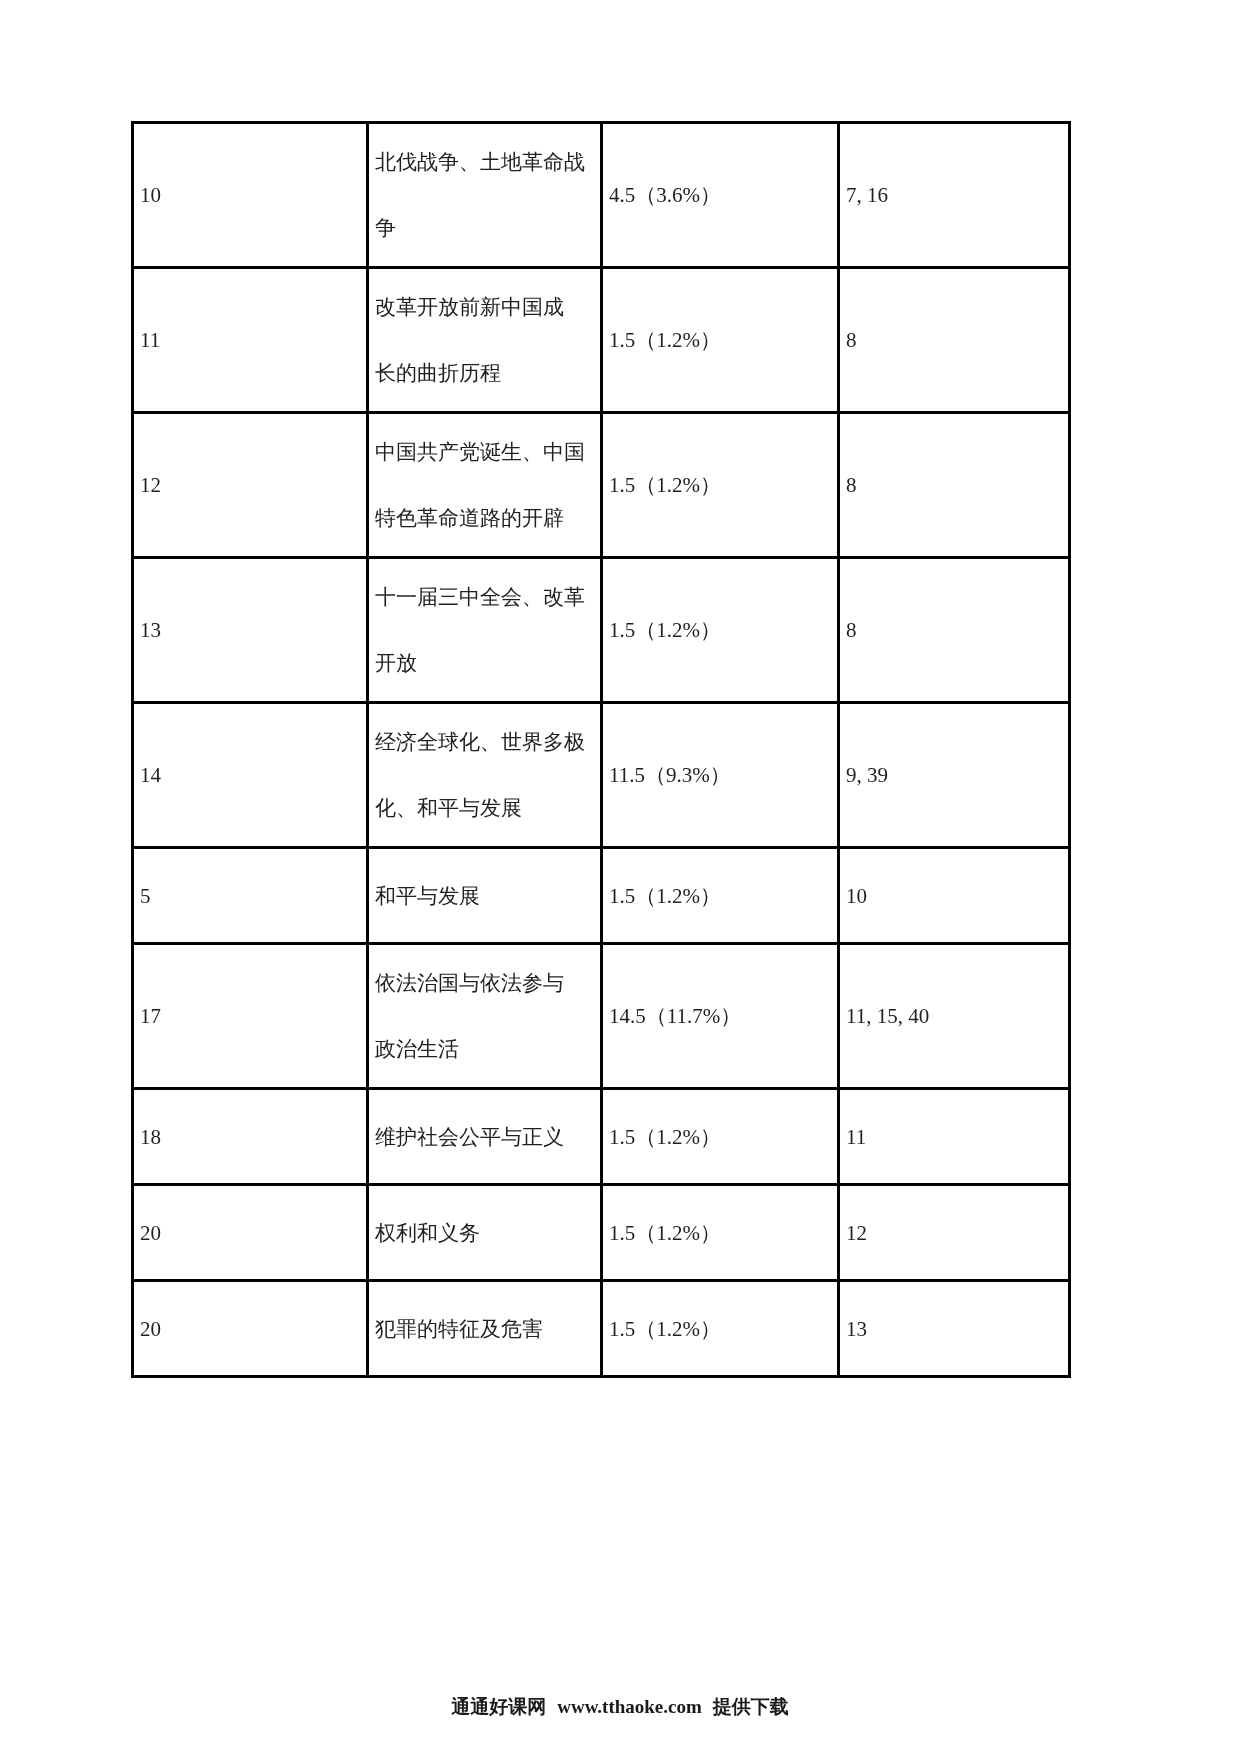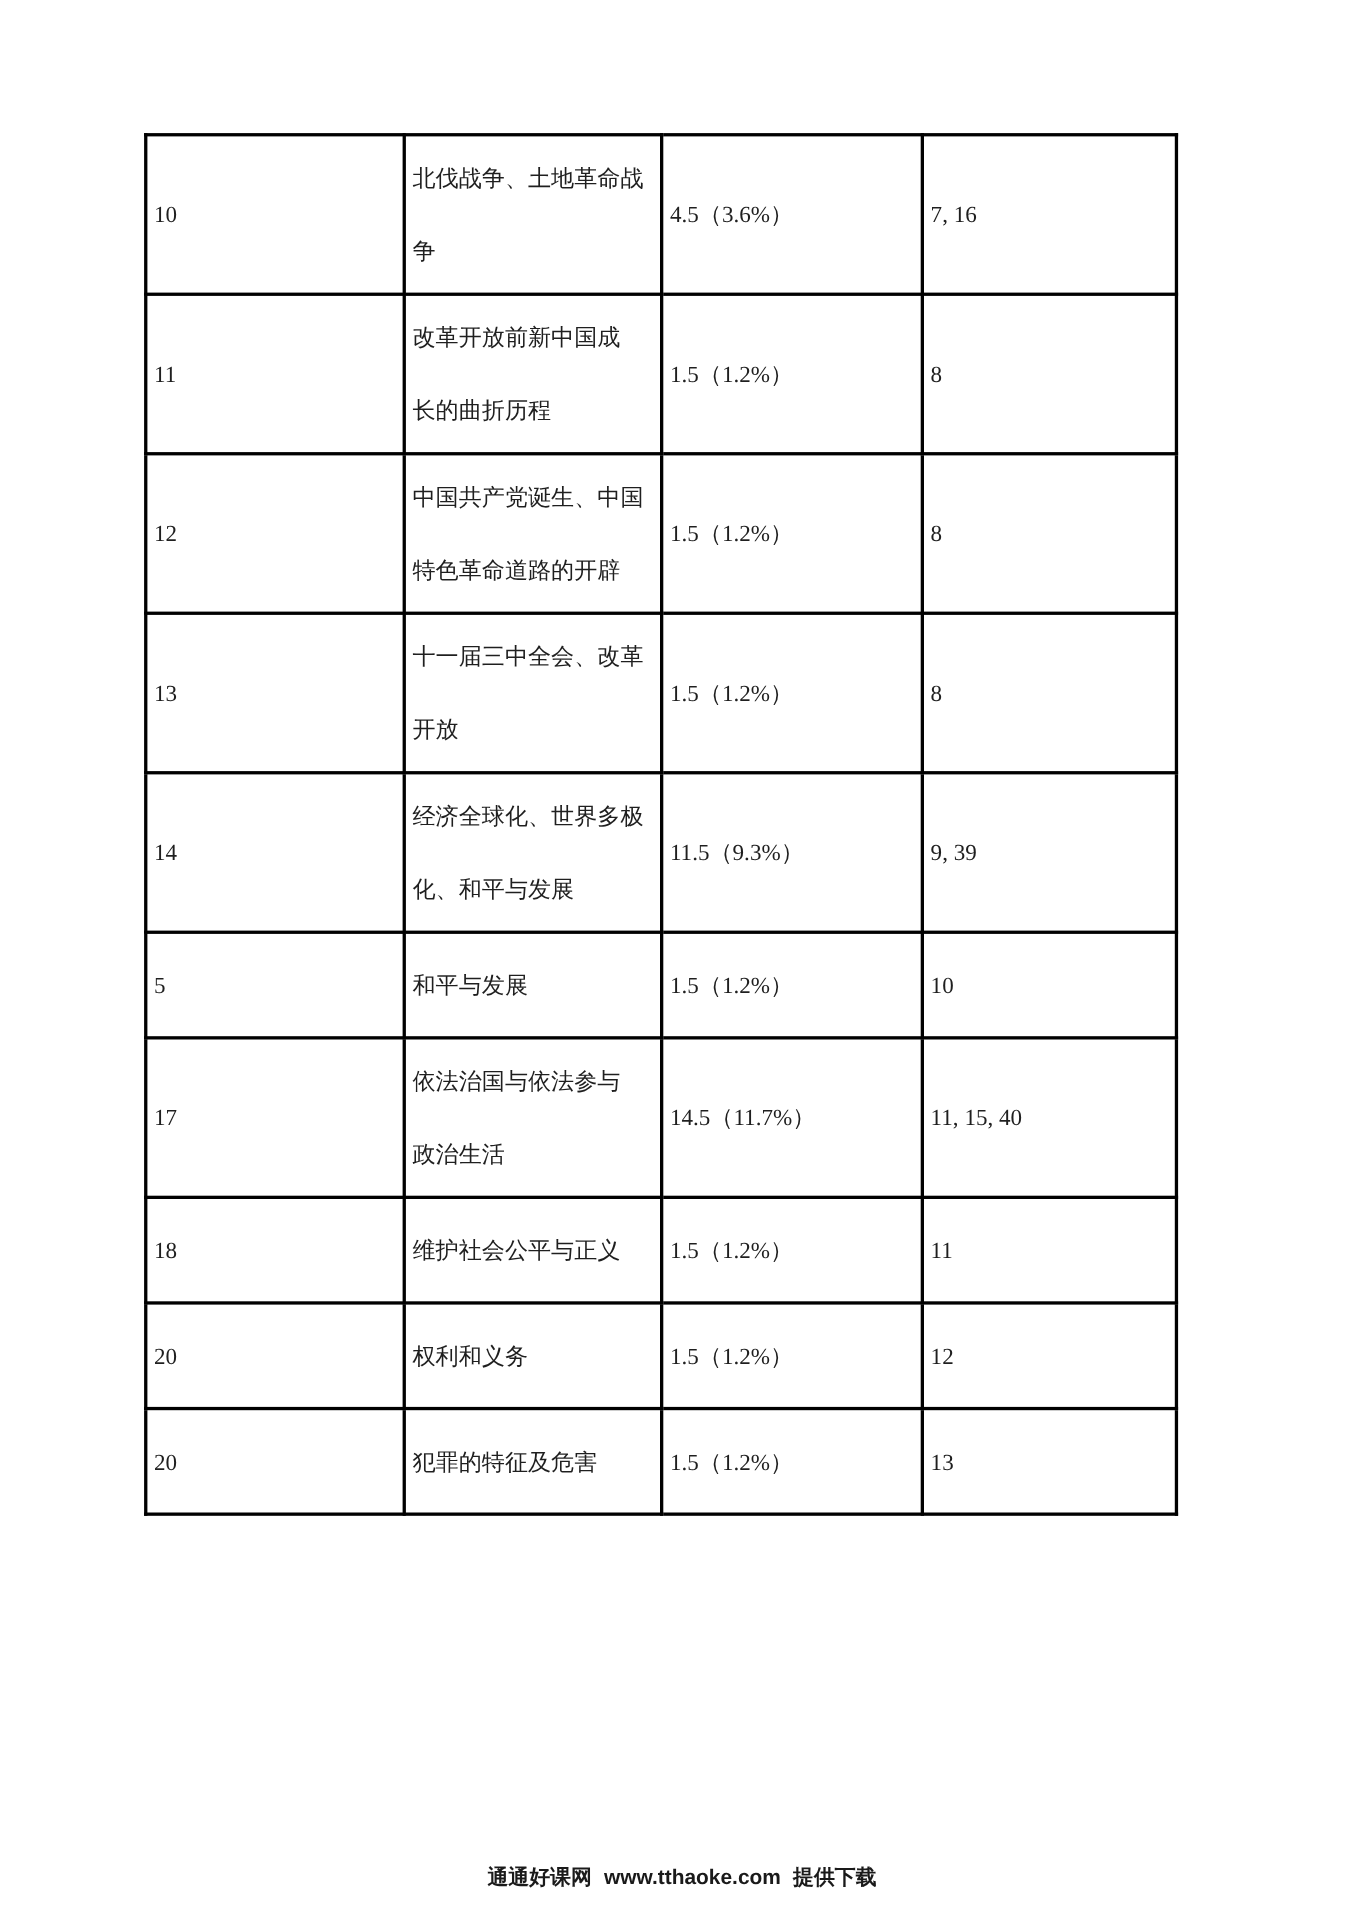--- a/index.html
+++ b/index.html
@@ -35,21 +35,21 @@
   tr.short { height: 96px; }
   .footer {
     position: absolute;
     top: 1694px;
     left: 0;
     width: 100%;
     text-align: center;
     font-size: 19px;
     font-weight: bold;
     color: #1a1a1a;
-    font-family: Liberation Sans, sans-serif;
+    font-family: Liberation Serif, serif;
   }
   .footer .url { margin: 0 11px; }
 </style>
 </head>
 <body>
 
 <div class="page">
 
   <table class="score-table">
     <colgroup>

